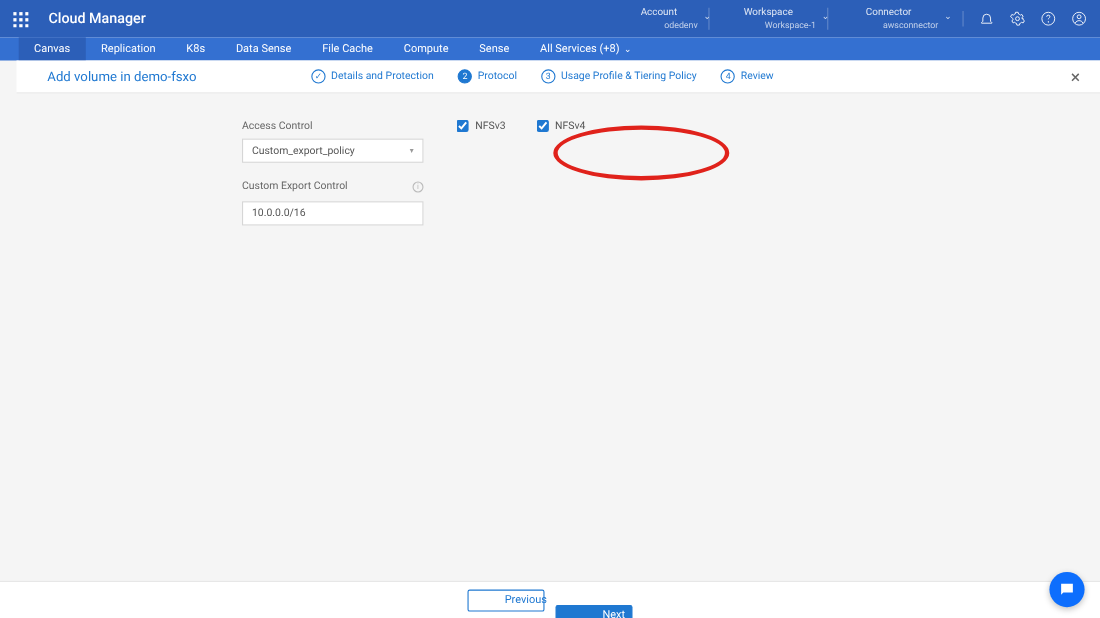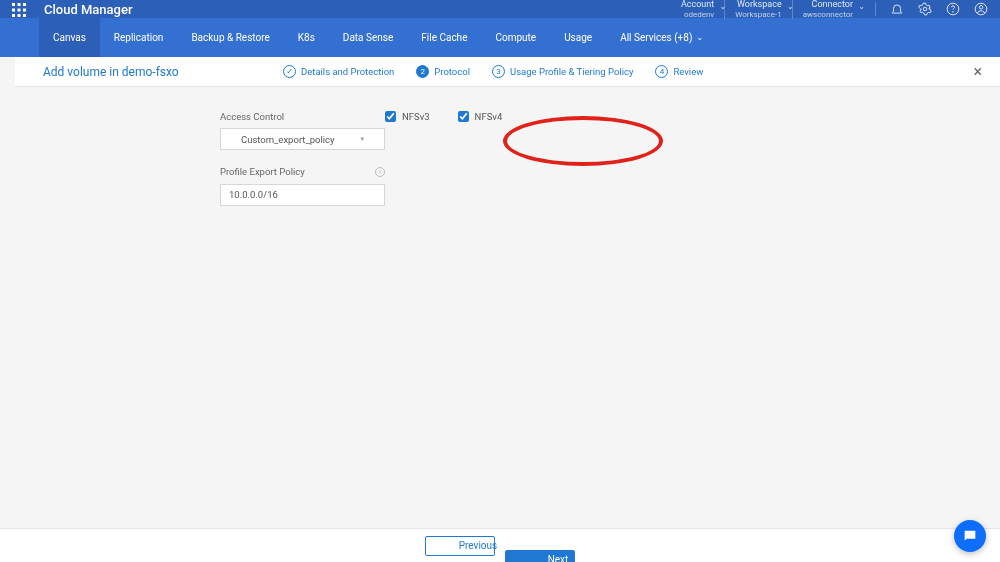--- a/index.html
+++ b/index.html
@@ -1,56 +1,56 @@
 <!DOCTYPE html>
 <html><head>
 <meta charset="utf-8">
 <style>
 * { margin: 0; padding: 0; box-sizing: border-box; font-family: -apple-system, BlinkMacSystemFont, "Segoe UI", Roboto, sans-serif; }
 html, body { width: 1000px; height: 562px; background: #f5f5f5; overflow: hidden; }
 
-.topbar { height: 18px; background: #2C5FB8; display: flex; align-items: center; color: #fff; padding: 0 12px; }
+.topbar { height: 34px; background: #2C5FB8; display: flex; align-items: center; color: #fff; padding: 0 12px; }
 .app-icon { width: 14px; height: 14px; margin-right: 18px; }
 .app-icon svg { width: 100%; height: 100%; }
 .brand { font-size: 13px; font-weight: 500; flex: 1; }
 .top-right { display: flex; align-items: center; gap: 0; }
-.selector { display: flex; flex-direction: column; align-items: flex-end; padding: 0 10px; font-size: 9px; line-height: 1.2; position: relative; border-left: 1px solid rgba(255,255,255,0.25); cursor: pointer; }
+.selector { display: flex; flex-direction: column; align-items: center; padding: 0 10px; font-size: 9px; line-height: 1.2; position: relative; border-left: 1px solid rgba(255,255,255,0.25); cursor: pointer; }
 .selector:first-child { border-left: none; }
 .selector .sel-label { color: rgba(255,255,255,0.85); }
-.selector .sel-value { color: rgba(255,255,255,0.7); font-size: 8px; }
+.selector .sel-value { color: rgba(255,255,255,0.7); font-size: 8px; margin-left: 40px; }
 .selector .chev { position: absolute; right: -2px; top: 3px; font-size: 8px; color: rgba(255,255,255,0.8);}
 .iconbar { display: flex; align-items: center; gap: 14px; margin-left: 12px; padding-left: 14px; border-left: 1px solid rgba(255,255,255,0.25);}
 .iconbar .ticon { width: 14px; height: 14px; display: flex; align-items: center; justify-content: center; cursor: pointer; }
 .iconbar svg { width: 14px; height: 14px; stroke: #fff; fill: none; stroke-width: 1.4; }
 
-.navbar { height: 39px; background: #3470D1; display: flex; align-items: center; padding-left: 39px; gap: 0; }
+.navbar { height: 21px; background: #3470D1; display: flex; align-items: center; padding-left: 17px; gap: 0; }
 .nav-item { color: #fff; font-size: 10px; padding: 0 14px; height: 100%; display: flex; align-items: center; cursor: pointer; }
 .nav-item.active { background: #2C5FB8; }
 .nav-item .chev2 { font-size: 8px; margin-left: 4px; }
 
 .subheader { height: 30px; background: #fff; border-bottom: 1px solid #e5e5e5; display: flex; align-items: center; padding: 0 20px 0 28px; position: relative; margin-left: 15px; }
 .sub-title { color: #1f78d1; font-size: 12px; flex: 0 0 240px; }
 .steps { display: flex; align-items: center; gap: 22px; }
 .step { display: flex; align-items: center; gap: 5px; font-size: 9.5px; color: #1f78d1; cursor: default; }
 .step-circle { width: 13px; height: 13px; border-radius: 50%; border: 1px solid #1f78d1; display: flex; align-items: center; justify-content: center; font-size: 8px; color: #1f78d1; background: #fff; }
 .step.done .step-circle { border-color: #1f78d1; }
 .step.active .step-circle { background: #1f78d1; color: #fff; border-color:#1f78d1;}
 .close-x { position: absolute; right: 18px; font-size: 16px; color: #666; cursor: pointer; }
 
 .content { position: relative; padding: 24px 0 0 0; }
 .page-title { text-align: center; font-size: 11px; color: #444; margin-bottom: 18px; }
 
-.form-area { width: 560px; margin: 0 auto; display: flex; }
+.form-area { width: 560px; margin: 0 auto; display: flex; gap: 30px; }
 .col-left { width: 165px; }
 .col-right { flex: 1; position: relative; }
 
 .field-label { font-size: 9.5px; color: #666; margin-bottom: 6px; display: flex; align-items: center; justify-content: space-between; }
 .info-dot { width: 10px; height: 10px; border-radius: 50%; border: 1px solid #bbb; font-size: 7px; color: #bbb; display:flex; align-items:center; justify-content:center; }
 
-.select-box { height: 22px; border: 1px solid #d6d6d6; background: #fff; font-size: 9.5px; color: #555; padding: 0 20px; display: flex; align-items: center; justify-content: space-between; cursor: pointer; }
+.select-box { height: 22px; border: 1px solid #d6d6d6; background: #fff; font-size: 9.5px; color: #555; padding: 0 8px; display: flex; align-items: center; justify-content: space-between; cursor: pointer; }
 .select-box .tri { font-size: 7px; color: #999; }
 
 .text-input { width: 100%; height: 22px; border: 1px solid #d6d6d6; background: #fff; font-size: 9.5px; color: #555; padding: 0 8px; }
 
 .spacer { height: 16px; }
 
 .nfs-header { font-size: 9.5px; color: #666; border-bottom: 1px solid #e3e3e3; padding-bottom: 4px; margin-bottom: 8px; width: 170px; }
 .check-row { display: flex; gap: 28px; }
 .chk { display: flex; align-items: center; gap: 6px; font-size: 9.5px; color: #555; cursor: pointer;}
 .chk input { width: 11px; height: 11px; accent-color: #1f78d1; }
@@ -127,26 +127,25 @@
             <path d="M6 19c1-3 4-4 6-4s5 1 6 4"></path>
           </svg>
         </div>
     </div>
   </div>
 </div>
 
 <div class="navbar">
   <div class="nav-item active">Canvas</div>
   <div class="nav-item">Replication</div>
-  <div class="nav-item">Backup &amp; Restore</div>
   <div class="nav-item">K8s</div>
   <div class="nav-item">Data Sense</div>
   <div class="nav-item">File Cache</div>
   <div class="nav-item">Compute</div>
-  <div class="nav-item">Usage</div>
+  <div class="nav-item">Sense</div>
   <div class="nav-item">
       <span>All Services (+8)</span>
       <span class="chev2">⌄</span>
     </div>
 </div>
 
 <div class="subheader">
   <div class="sub-title">Add volume in demo-fsxo</div>
   <div class="steps">
     <div class="step done">
@@ -173,21 +172,21 @@
 
   <div class="form-area">
     <div class="col-left">
       <div class="field-label">Access Control</div>
       <div class="select-box">
         <span>Custom_export_policy</span>
         <span class="tri">▾</span>
       </div>
       <div class="spacer"></div>
       <div class="field-label">
-        <span>Profile Export Policy</span>
+        <span>Custom Export Control</span>
         <span class="info-dot">i</span>
       </div>
       <input class="text-input" value="10.0.0.0/16" style="">
     </div>
 
     <div class="col-right">
       <div class="check-row">
         <label class="chk">
           <input type="checkbox" checked="" style="">
           <span>NFSv3</span>

